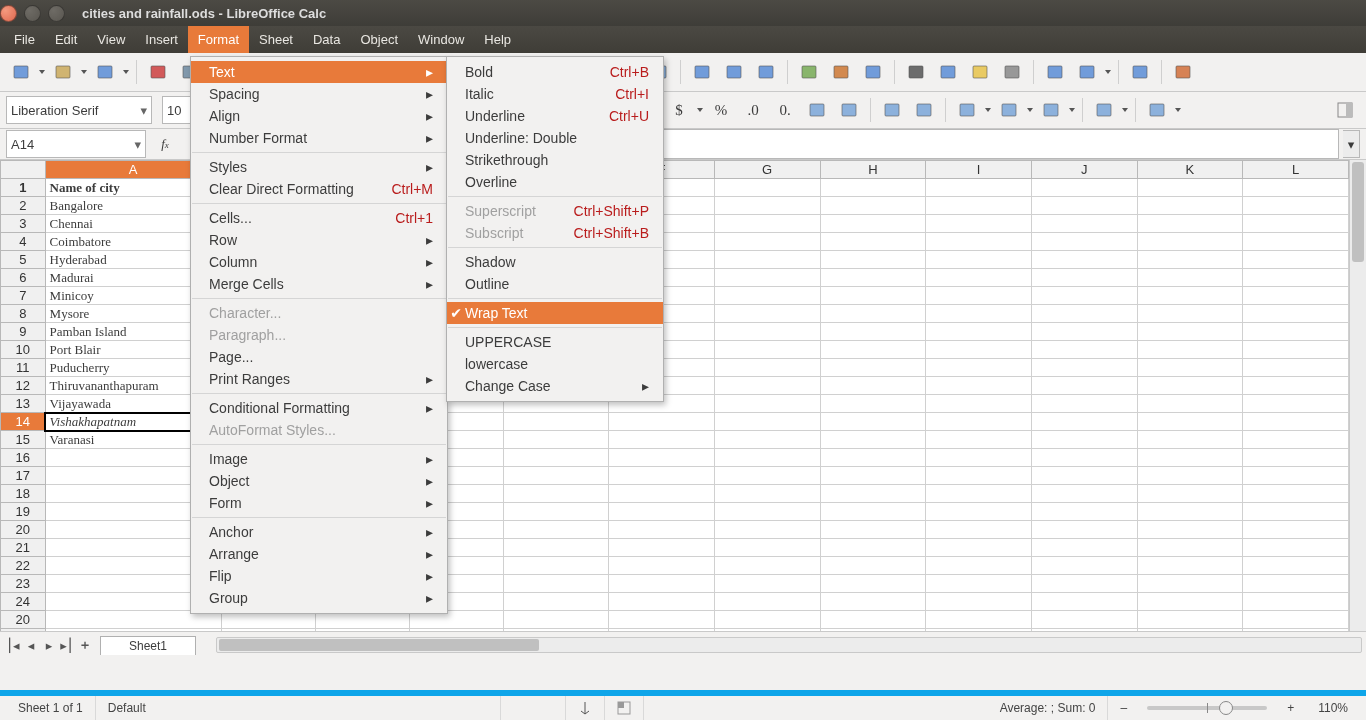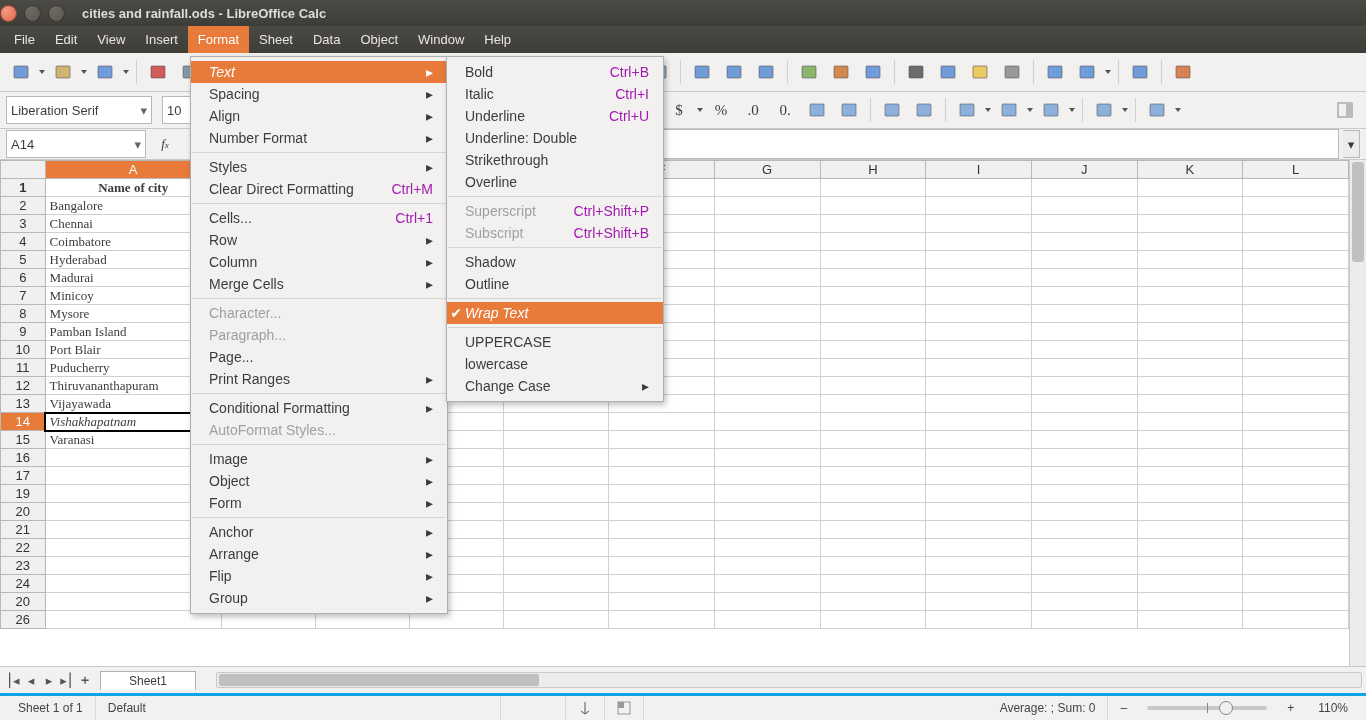--- a/index.html
+++ b/index.html
@@ -43,39 +43,39 @@
   .vsb{width:16px;background:#ececec;border-left:1px solid #c9c9c9;position:relative;}
   .vsb .thumb{position:absolute;top:2px;left:2px;right:2px;height:100px;background:#c0c0c0;border-radius:3px;}
   
   .tabs-row{height:26px;background:#f2f1f0;border-top:1px solid #c9c9c9;display:flex;align-items:center;padding:0 4px;}
   .tab-nav{display:flex;gap:0;}
   .tab-nav .nb{width:18px;height:18px;display:flex;align-items:center;justify-content:center;color:#555;}
   .sheet-tab{border:1px solid #b0b0b0;border-bottom:none;padding:2px 28px;background:#fff;margin-left:6px;font-size:12px;}
   .hsb{flex:1;height:14px;background:#ececec;margin-left:20px;border:1px solid #c9c9c9;position:relative;border-radius:2px;}
   .hsb .thumb{position:absolute;left:2px;top:1px;bottom:1px;width:320px;background:#c0c0c0;border-radius:2px;}
   
-  .status-bar{height:24px;background:#f2f1f0;border-top:3px solid #0ea5e9;display:flex;align-items:center;font-size:12px;color:#444;padding:0 6px;}
+  .status-bar{height:24px;background:#f2f1f0;border-top:6px solid #0ea5e9;display:flex;align-items:center;font-size:12px;color:#444;padding:0 6px;margin-top:32px;}
   .status-cell{padding:0 12px;border-right:1px solid #d9d9d9;height:100%;display:flex;align-items:center;}
   .status-cell.noborder{border:none;}
   .zoom-slider{width:120px;height:4px;background:#c8c8c8;position:relative;margin:0 8px;border-radius:2px;}
   .zoom-slider .tick{position:absolute;left:50%;top:-3px;width:1px;height:10px;background:#888;}
   .zoom-slider .knob{position:absolute;left:60%;top:-5px;width:12px;height:12px;border:1px solid #888;border-radius:50%;background:#f2f1f0;}
   
   .dropdown{position:absolute;background:#f2f1f0;border:1px solid #b0b0b0;box-shadow:2px 3px 6px rgba(0,0,0,.25);padding:4px 0;font-size:14px;color:#3c3c3c;z-index:100;}
   .dropdown .mi{height:22px;display:flex;align-items:center;padding:0 14px 0 18px;white-space:nowrap;position:relative;}
-  .dropdown .mi.hover{background:#e87a3a;color:#fff;font-style:italic;}
+  .dropdown .mi.hover{background:#e87a3a;color:#fff;}
   .dropdown .mi.disabled{color:#a0a0a0;}
   .dropdown .mi .arrow{margin-left:auto;padding-left:30px;}
-  .dropdown .mi .shortcut{margin-left:auto;padding-left:30px;color:#a21caf;}
+  .dropdown .mi .shortcut{margin-left:auto;padding-left:30px;color:#b91c1c;}
   .dropdown .sep{height:1px;background:#d5d5d5;margin:3px 1px;}
   .dropdown .mi .check{position:absolute;left:2px;width:14px;text-align:center;}
   .format-menu{left:190px;top:56px;width:256px;}
   .text-sub{left:446px;top:56px;width:216px;}
   svg{display:block;}
-  .bold th, .bold-row td{font-weight:bold;text-align:center;}
+  .bold th, .bold-row td{font-weight:bold;}
   .flex-spacer{flex:1;}
 </style>
 </head>
 <body>
 
 <div class="window">
 
   <div class="title-bar">
     <span class="win-btn win-close"></span>
     <span class="win-btn win-other"></span>
@@ -831,20 +831,35 @@
               <td></td>
               <td></td>
               <td></td>
               <td></td>
               <td></td>
               <td></td>
               <td></td>
               <td></td>
             </tr>
             <tr>
+              <td class="rowhdr">18</td>
+              <td></td>
+              <td></td>
+              <td></td>
+              <td></td>
+              <td></td>
+              <td></td>
+              <td></td>
+              <td></td>
+              <td></td>
+              <td></td>
+              <td></td>
+              <td></td>
+            </tr>
+            <tr>
               <td class="rowhdr">19</td>
               <td></td>
               <td></td>
               <td></td>
               <td></td>
               <td></td>
               <td></td>
               <td></td>
               <td></td>
               <td></td>

